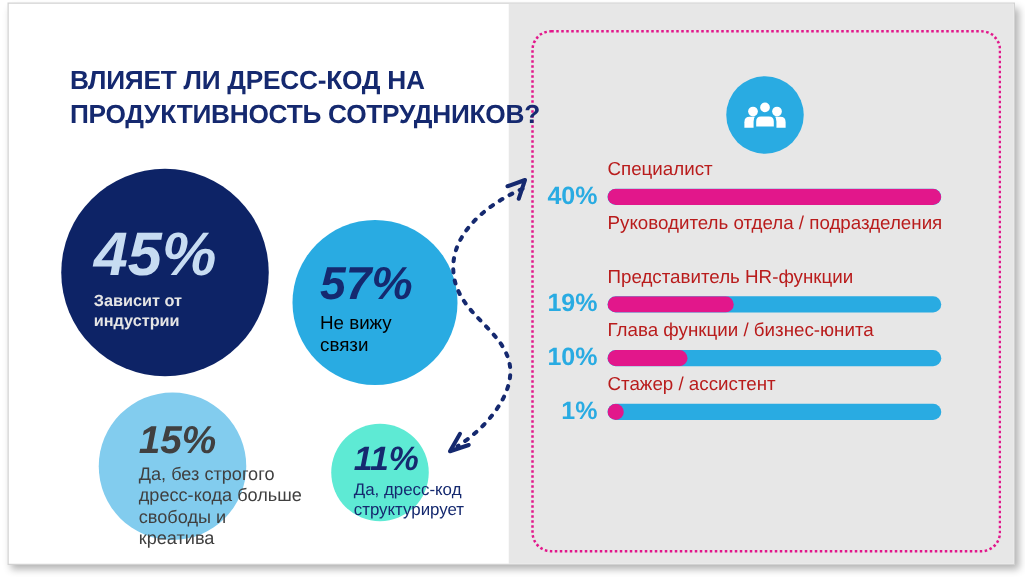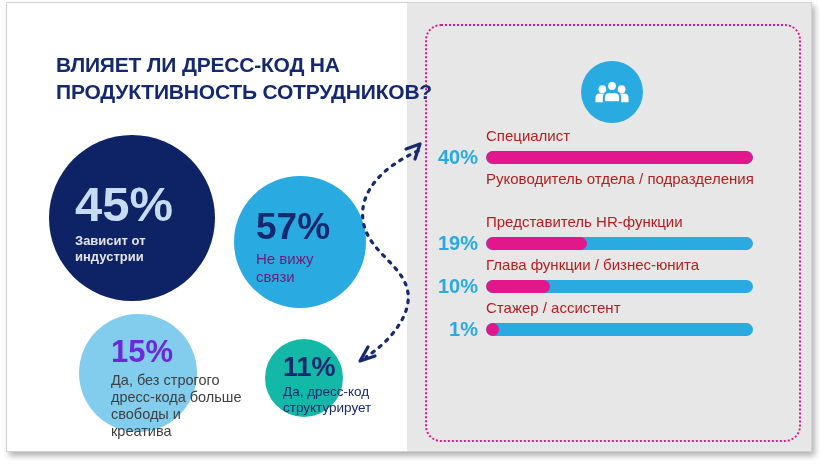--- a/index.html
+++ b/index.html
@@ -10,37 +10,37 @@
           box-shadow:3px 4px 6px rgba(0,0,0,0.30); overflow:hidden; }
 
   .page-title { position:absolute; left:49px; top:48px; width:380px;
                 font-size:21px; font-weight:bold; line-height:1.3;
                 letter-spacing:-0.2px; color:#15296F; }
 
   .bubble { position:absolute; border-radius:50%; }
   .b45 { left:42px;  top:132px; width:166px; height:166px; background:#0D2366; }
   .b30 { left:227px; top:173px; width:132px; height:132px; background:#29ABE2; }
   .b15 { left:72px;  top:311px; width:118px; height:118px; background:#82CCEE; }
-  .b11 { left:258px; top:336px; width:78px;  height:78px;  background:#14b8a6; }
+  .b11 { left:258px; top:336px; width:78px;  height:78px;  background:#5eead4; }
 
   .bub-content { position:absolute; }
   .b45 .bub-content { left:26px; top:44px; }
   .b30 .bub-content { left:22px; top:32px; }
   .b15 .bub-content { left:32px; top:22px; }
   .b11 .bub-content { left:18px; top:14px; }
 
-  .bub-value { font-weight:bold; line-height:1.05; }
+  .bub-value { font-weight:bold; line-height:1.05;font-style:italic; }
   .b45 .bub-value { font-size:49px; color:#C7DCF2; }
   .b30 .bub-value { font-size:37px; color:#15296F; }
-  .b15 .bub-value { font-size:31px; color:#6d28d9; }
+  .b15 .bub-value { font-size:31px; color:#404040; }
   .b11 .bub-value { font-size:27px; color:#15296F; }
 
   .bub-caption { line-height:1.18; margin-top:3px; }
   .b45 .bub-caption { width:92px;  font-size:13px;   font-weight:bold; color:#e5e5e5; }
-  .b30 .bub-caption { width:78px;  font-size:15px;   color:#701a75; }
+  .b30 .bub-caption { width:78px;  font-size:15px;   color:#000000; }
   .b15 .bub-caption { width:132px; font-size:14.5px; color:#404040; }
   .b11 .bub-caption { width:100px; font-size:13.5px; color:#15296F; }
 
   .panel { position:absolute; left:400px; top:0; width:406px; height:450px;
            background:#E7E7E7; }
   .panel-border { position:absolute; left:418px; top:21px; width:376px; height:418px;
                   border:2px dotted #E2178B; border-radius:16px; }
 
   .icon-circle { position:absolute; left:574px; top:58px; width:62px; height:62px;
                  border-radius:50%; background:#29ABE2; display:flex;

